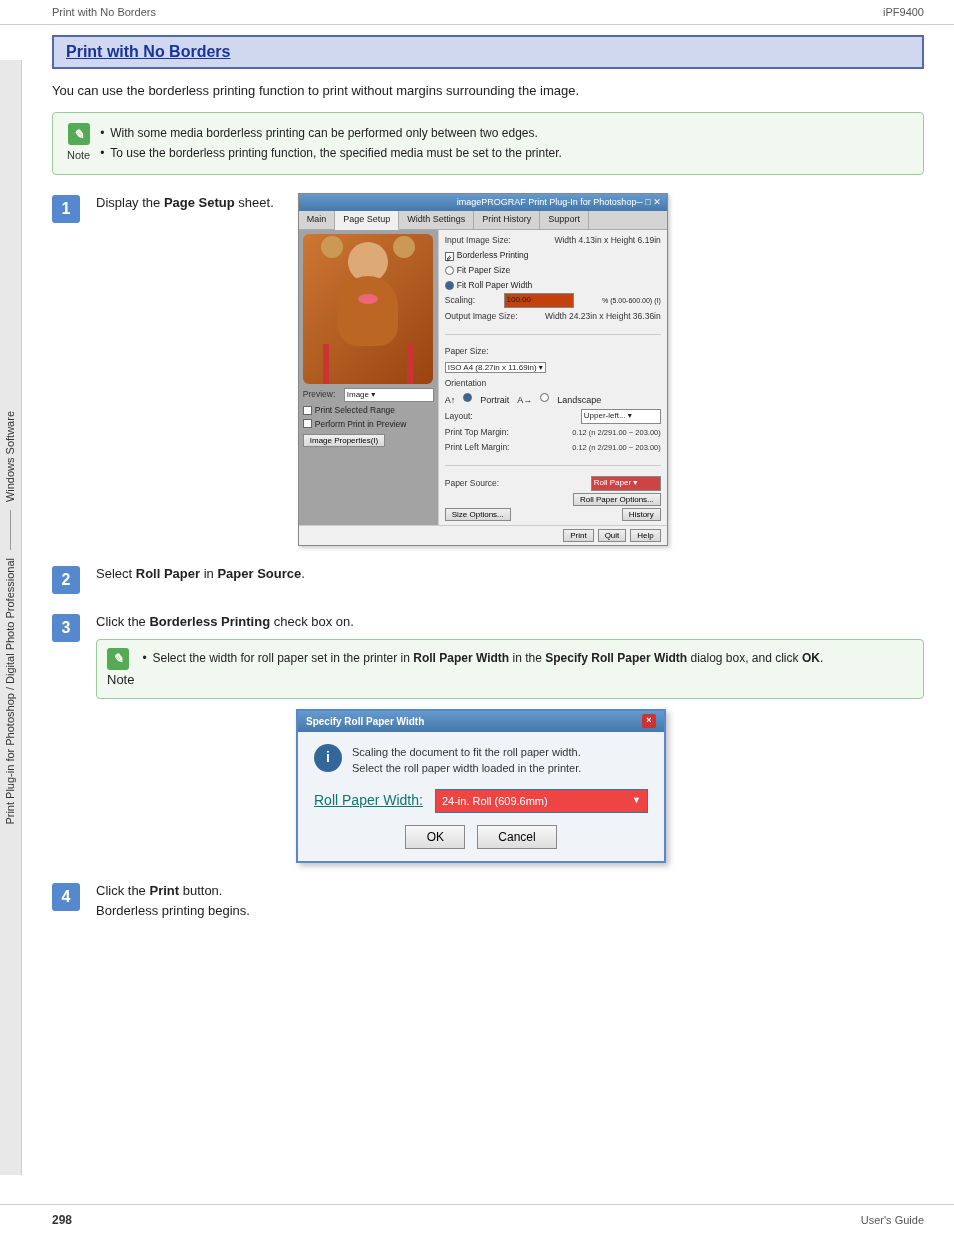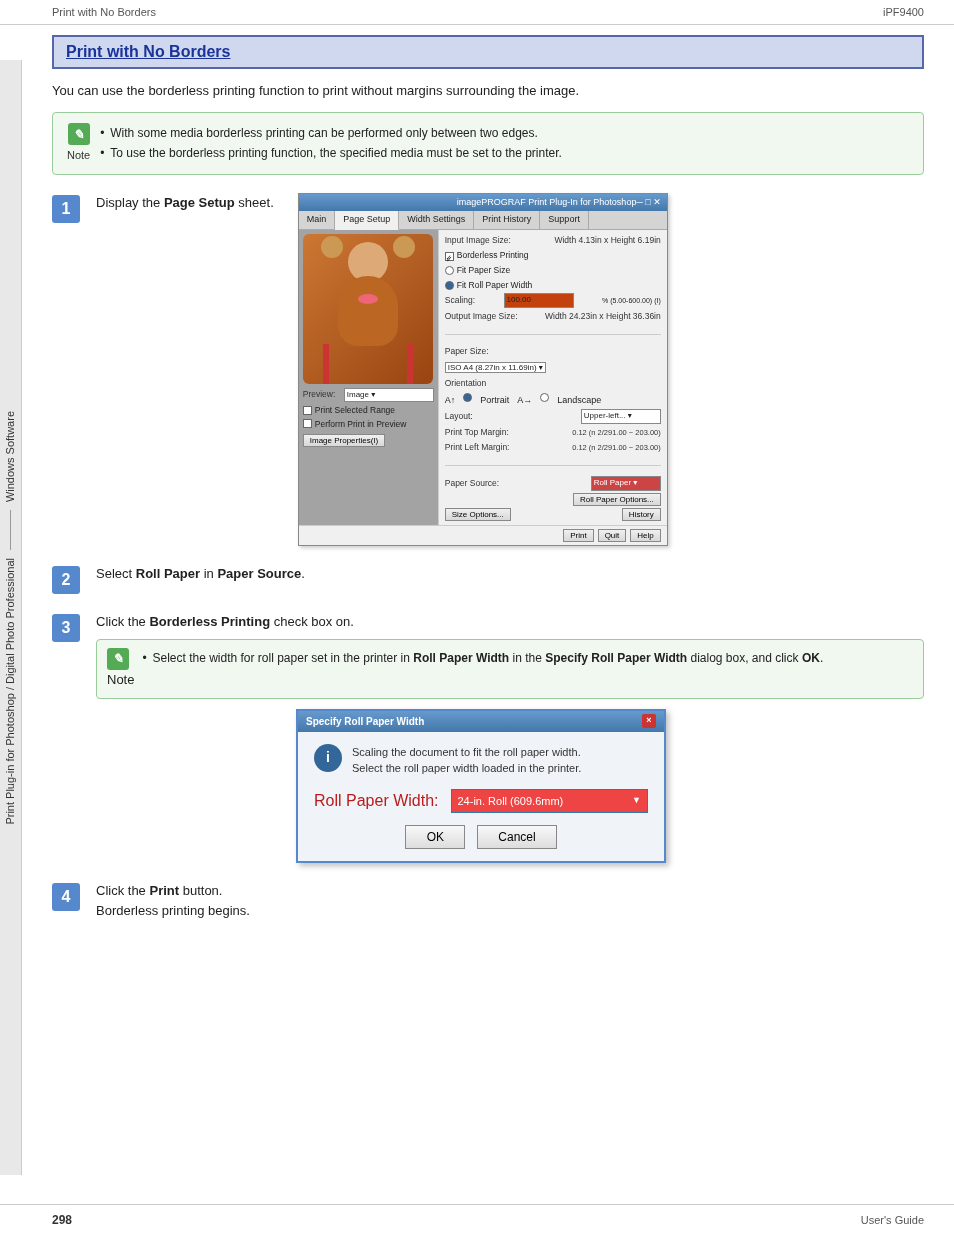--- a/index.html
+++ b/index.html
@@ -394,24 +394,25 @@
       line-height: 1.5;
       color: #333;
     }
     .dialog-field-row {
       display: flex;
       align-items: center;
       gap: 12px;
       margin-bottom: 12px;
     }
     .dialog-field-label {
-      font-size: 16px;
-      color: #b91c1c;
+      font-size: 14px;
+      color: #0f766e;
       white-space: nowrap;
       min-width: 100px;
+      text-decoration: underline;
     }
     .dialog-select {
       flex: 1;
       background: #ef4444;
       color: white;
       border: 1px solid #3377aa;
       padding: 3px 6px;
       font-size: 11px;
       cursor: pointer;
       display: flex;

